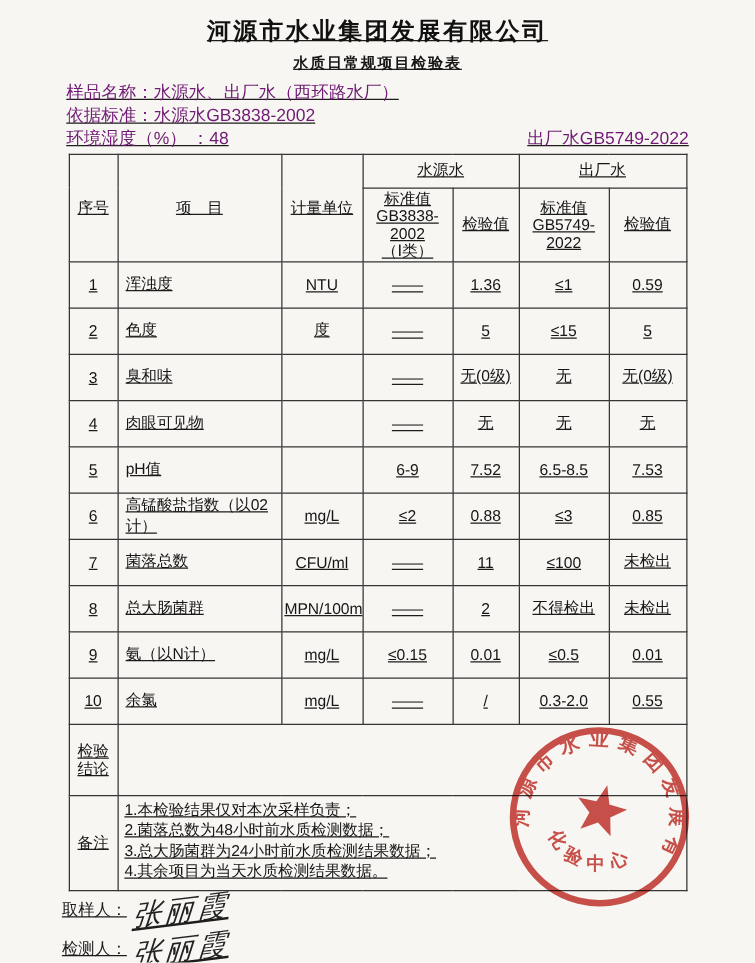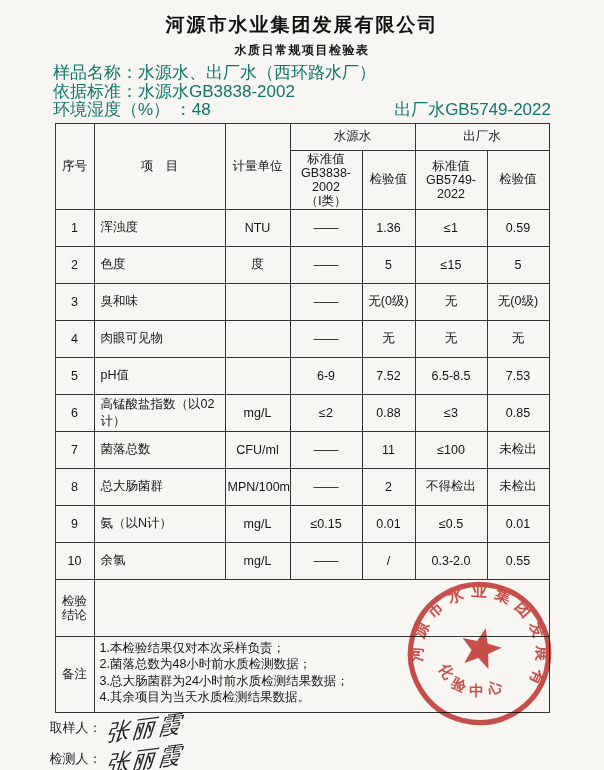--- a/index.html
+++ b/index.html
@@ -3,32 +3,32 @@
 <meta charset="utf-8">
 <style>
   html,body { margin:0; padding:0; }
   body {
     width:604px; height:770px; overflow:hidden; position:relative;
     background:#f7f6f2;
     font-family:"Liberation Sans","DejaVu Sans",sans-serif;
     color:#1d1d1d;
     -webkit-font-smoothing:antialiased;
   }
-  .doc { position:absolute; inset:0; }
+  .doc { position:absolute; inset:0;text-decoration:underline; }
 
   .title {
     margin-top:12px; text-align:center;
     font-size:19px; font-weight:bold; letter-spacing:2px; color:#111;
   }
   .subtitle {
     margin-top:4px; text-align:center;
     font-size:12px; font-weight:bold; letter-spacing:1.5px; color:#161616;
   }
 
-  .meta { width:498px; margin:5px auto 0; font-size:17px; line-height:18.5px; color:#0f766e; }
+  .meta { width:498px; margin:5px auto 0; font-size:14px; line-height:18.5px; color:#701a75; }
   .meta-row { display:flex; justify-content:space-between; white-space:nowrap; }
   .meta-row .right { text-align:left; }
 
   table.insp {
     width:494px; margin:3px auto 0;
     border-collapse:collapse; table-layout:fixed;
   }
   table.insp th, table.insp td {
     border:1.6px solid #353535;
     font-size:12.5px; font-weight:normal; color:#151515;

